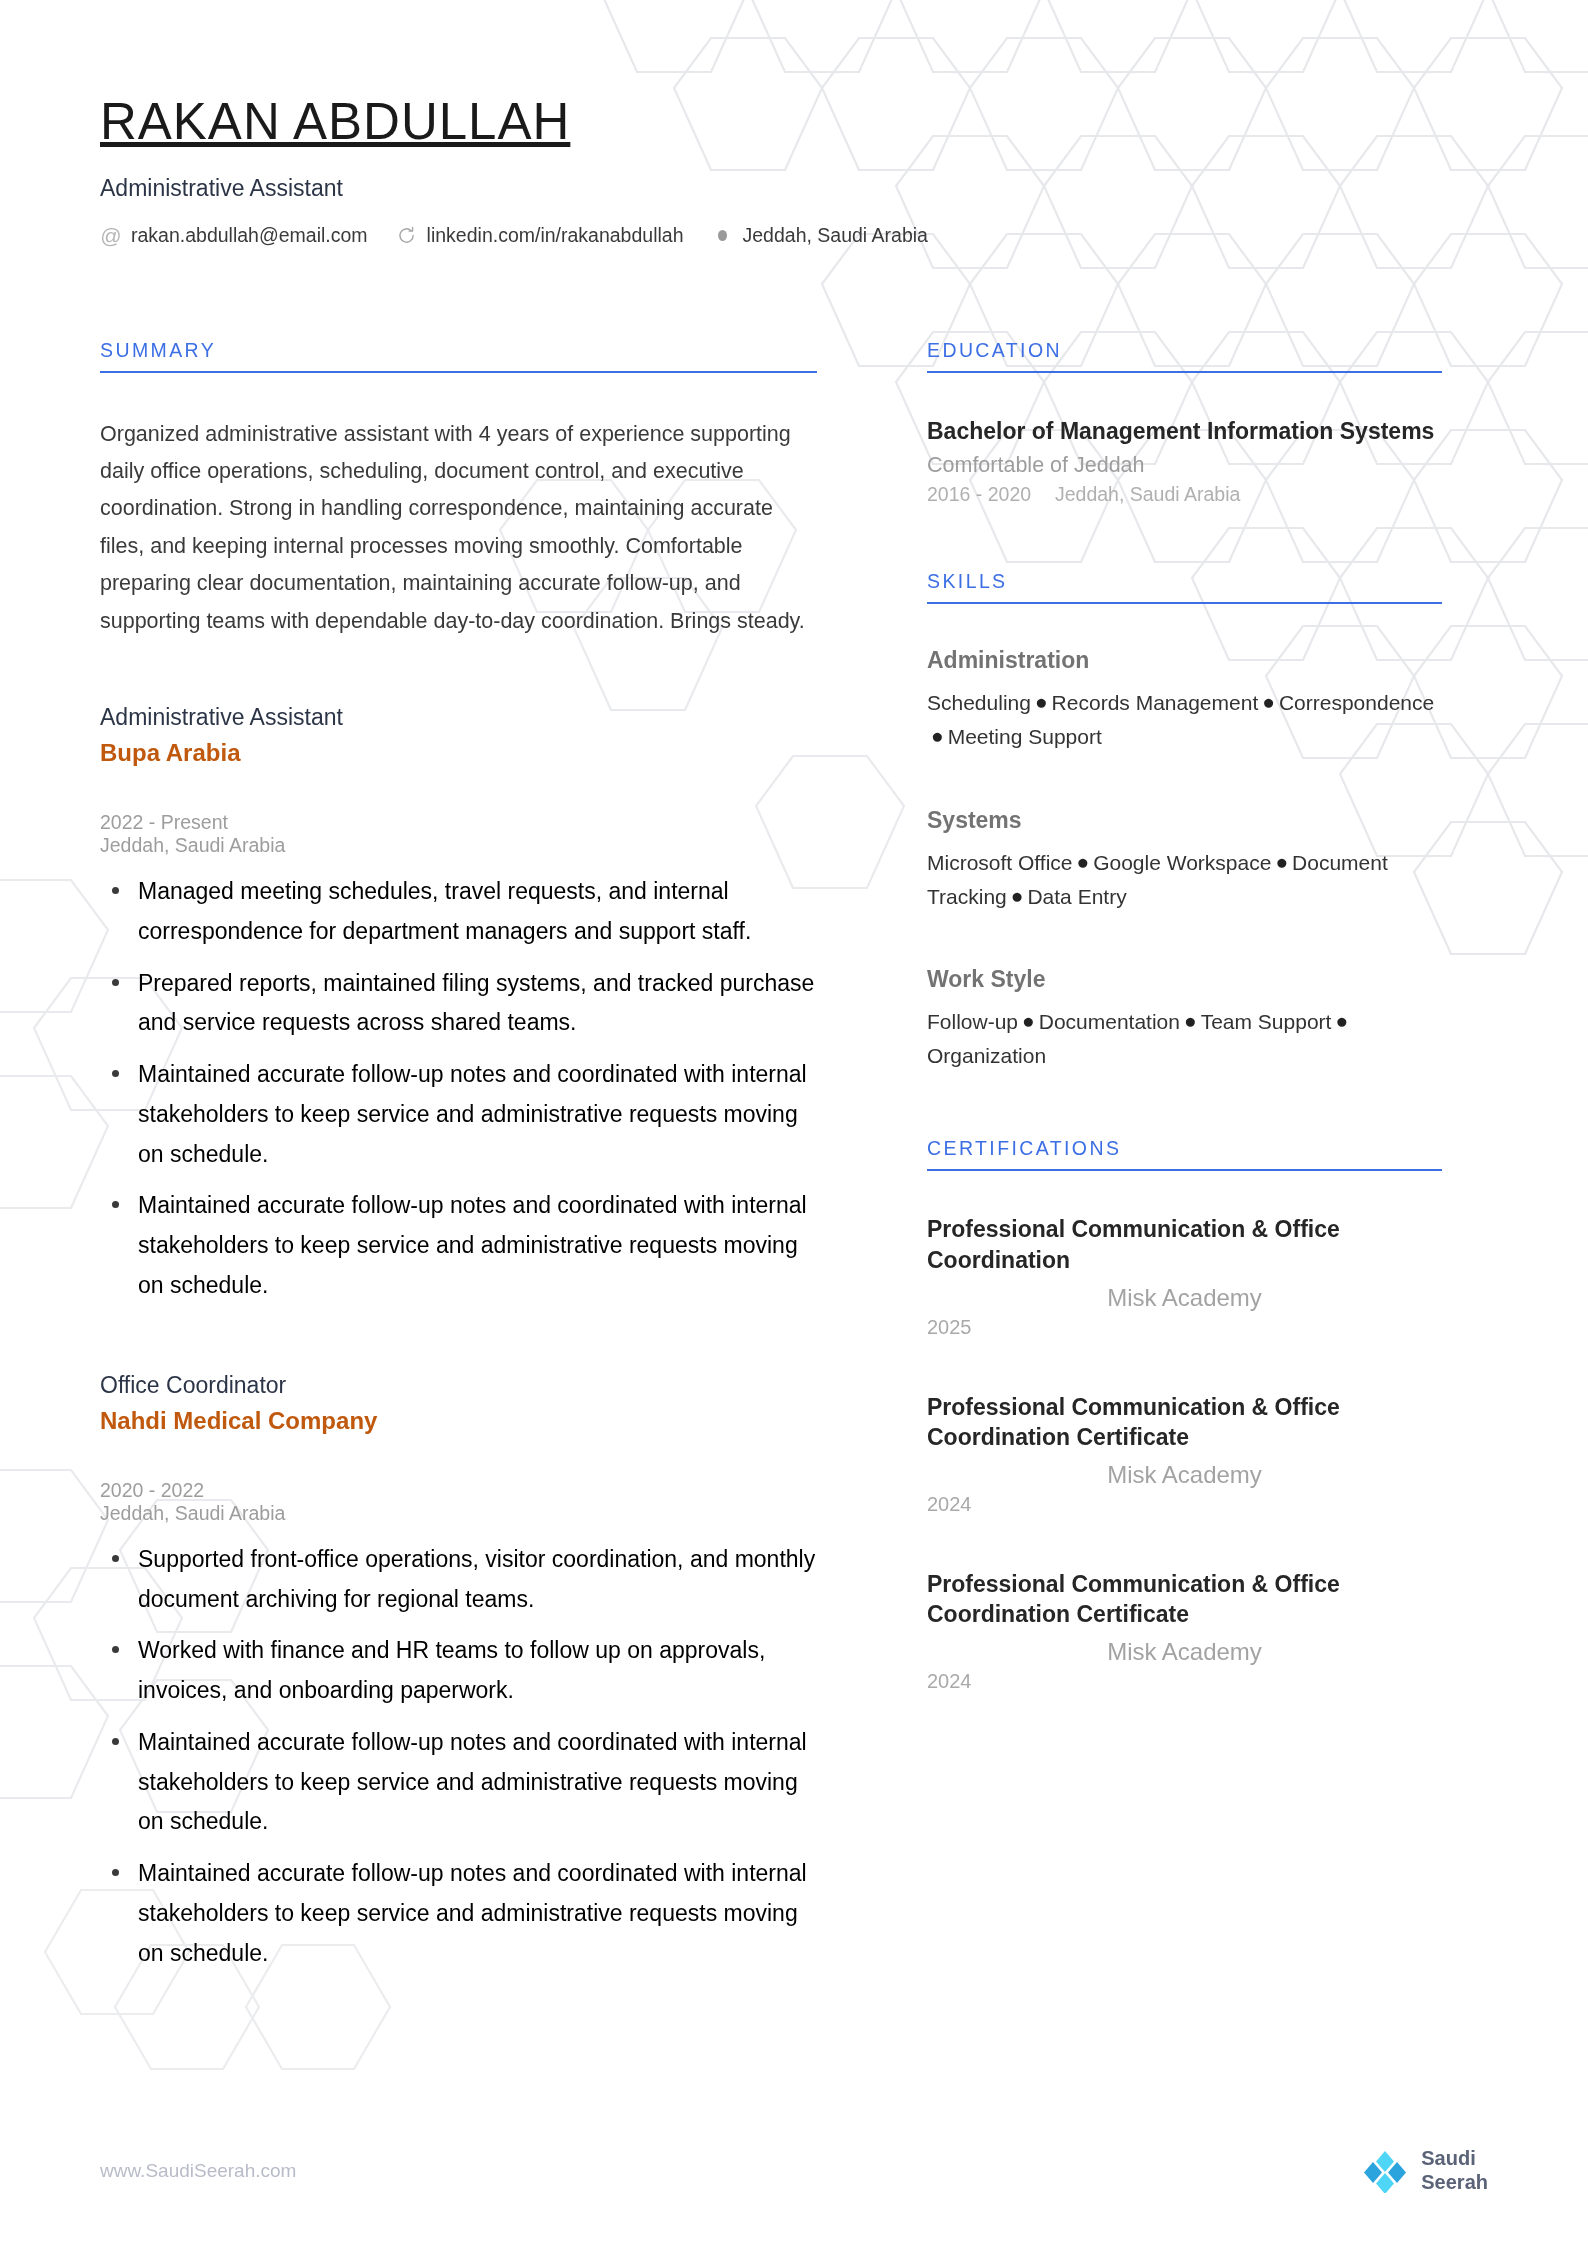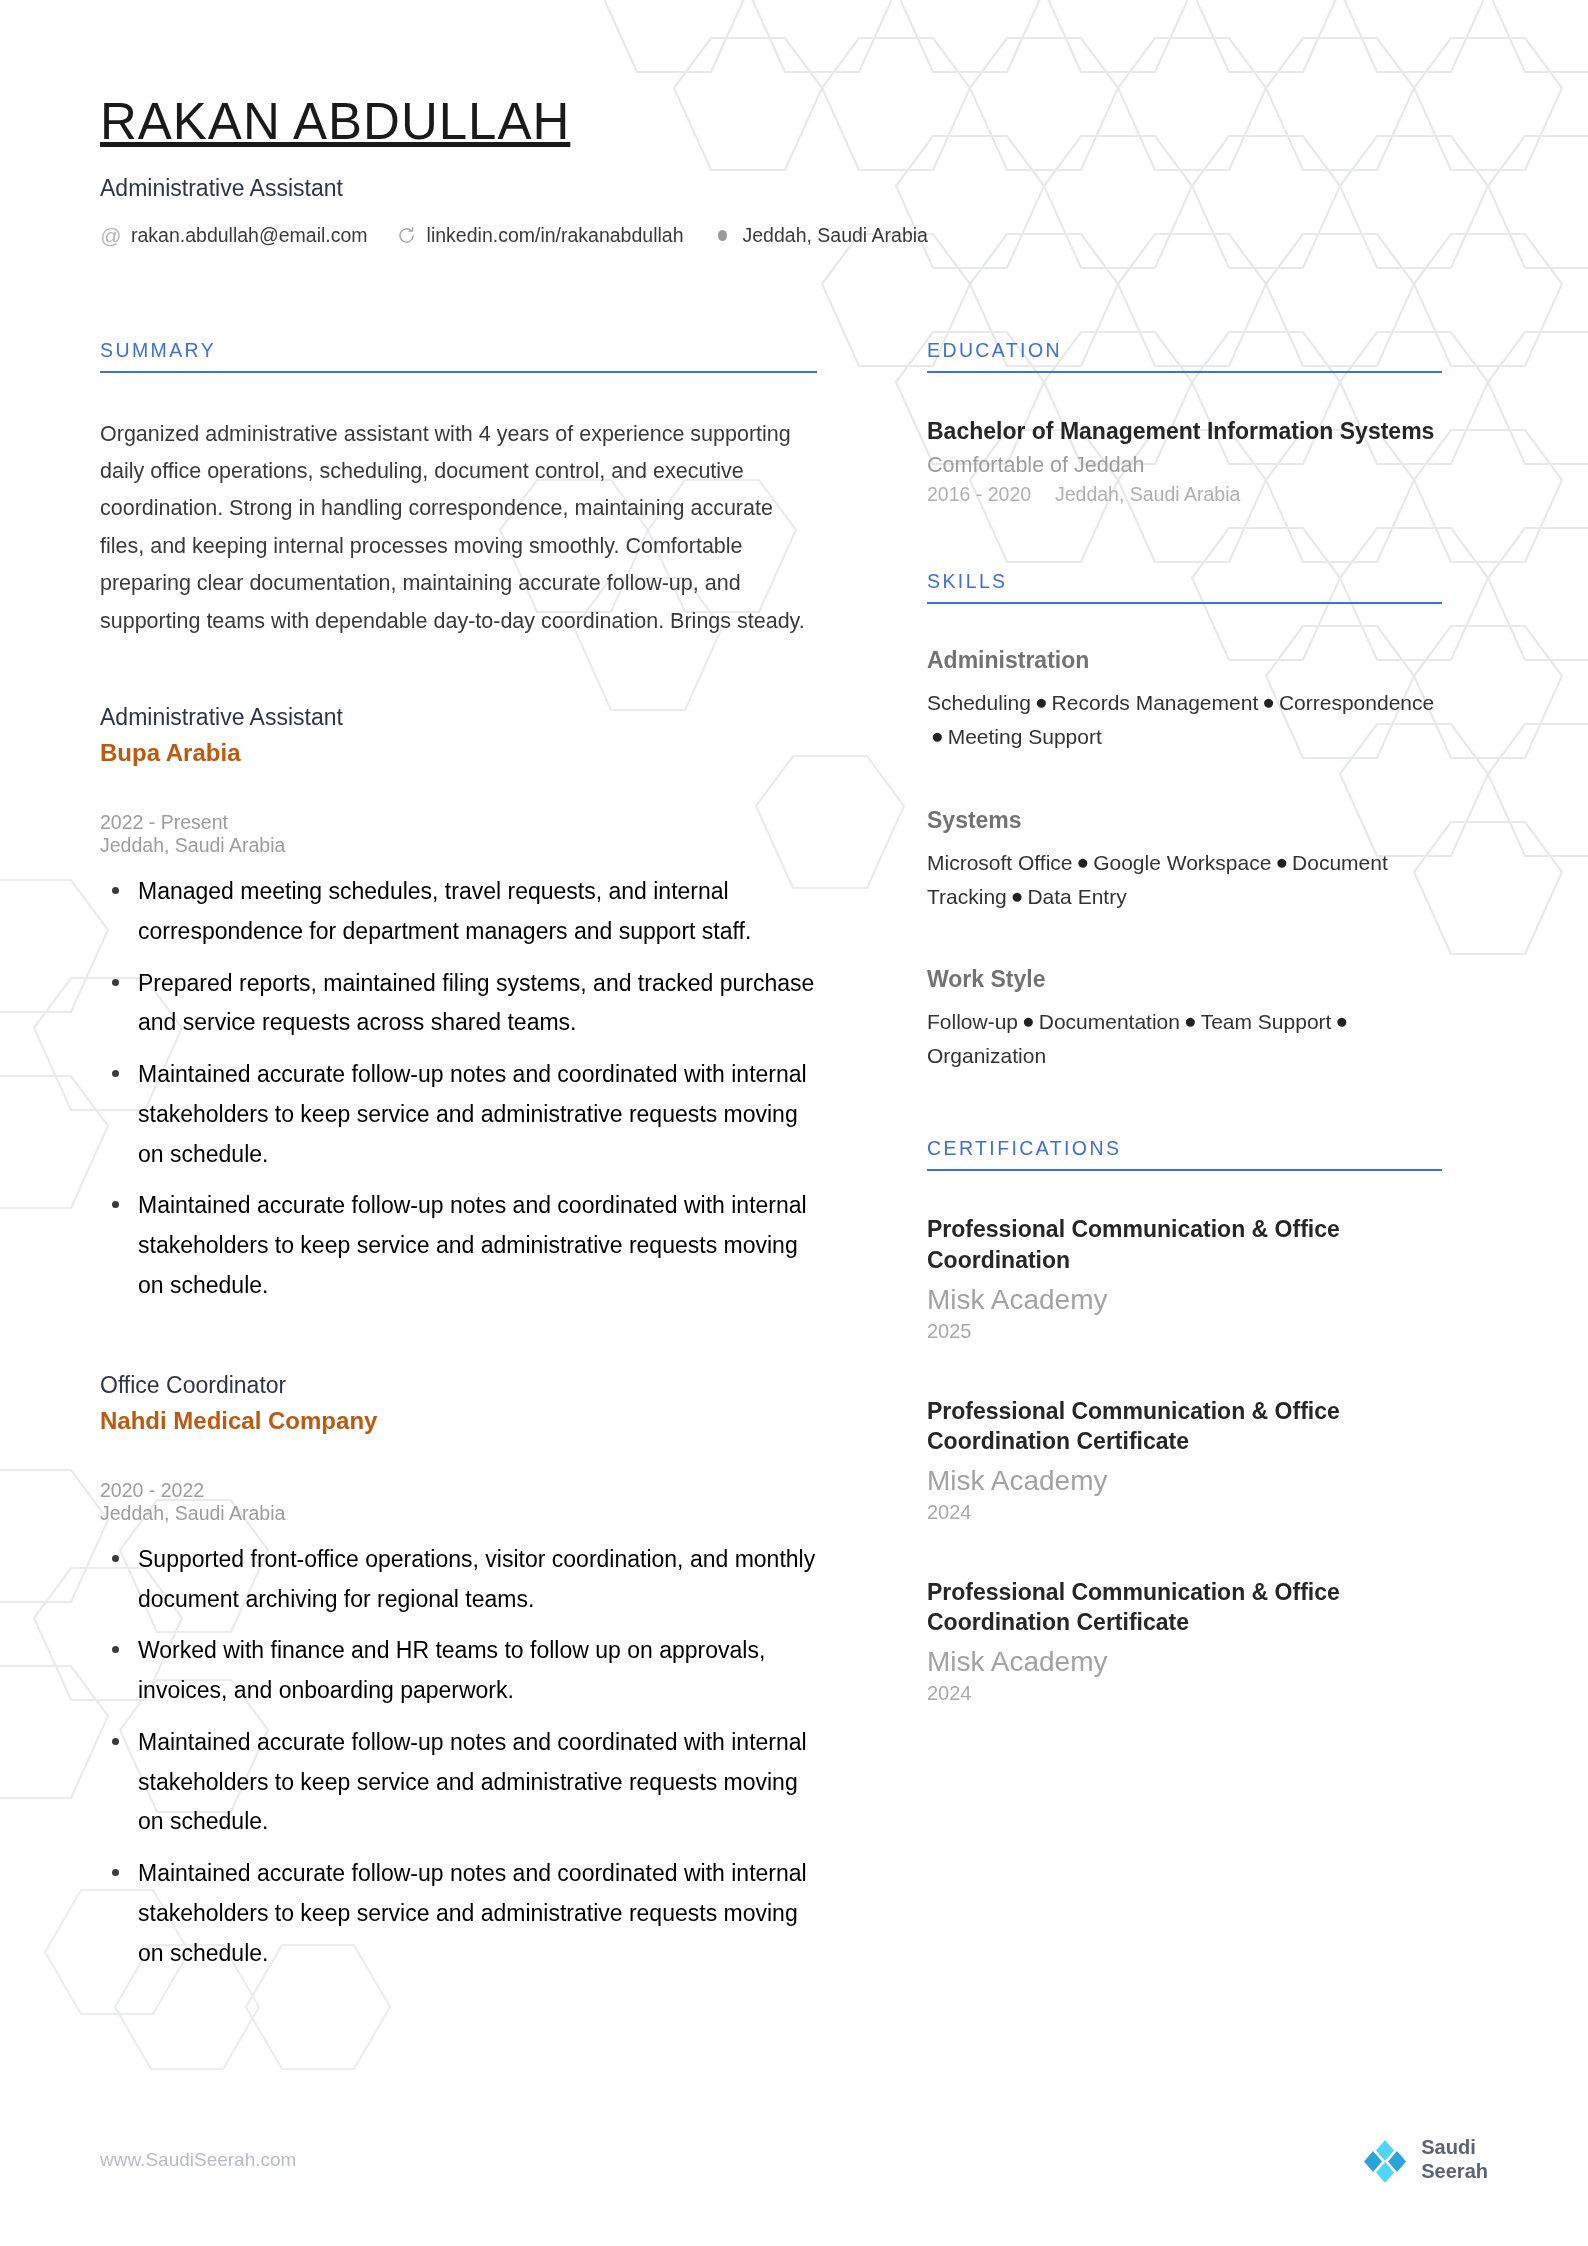--- a/index.html
+++ b/index.html
@@ -179,33 +179,34 @@
 
   .cert + .cert { margin-top:53px; }
   .cert-name {
     font-size:23px;
     font-weight:700;
     color:#262626;
     line-height:1.33;
     margin-bottom:8px;
   }
   .cert-issuer {
-    font-size:28px;
+    font-size:24px;
     color:#a3a3a3;
     margin-bottom:4px;
+    text-align:center;
   }
   .cert-year {
     font-size:20px;
     color:#a9a9a9;
   }
 
   
   .footer {
     position:absolute;
-    left:0; bottom:11px;
+    left:0; bottom:0;
     width:1588px;
     height:150px;
     padding:0 100px;
     display:flex;
     align-items:center;
     justify-content:space-between;
     z-index:3;
   }
   .footer-url {
     font-size:19px;

